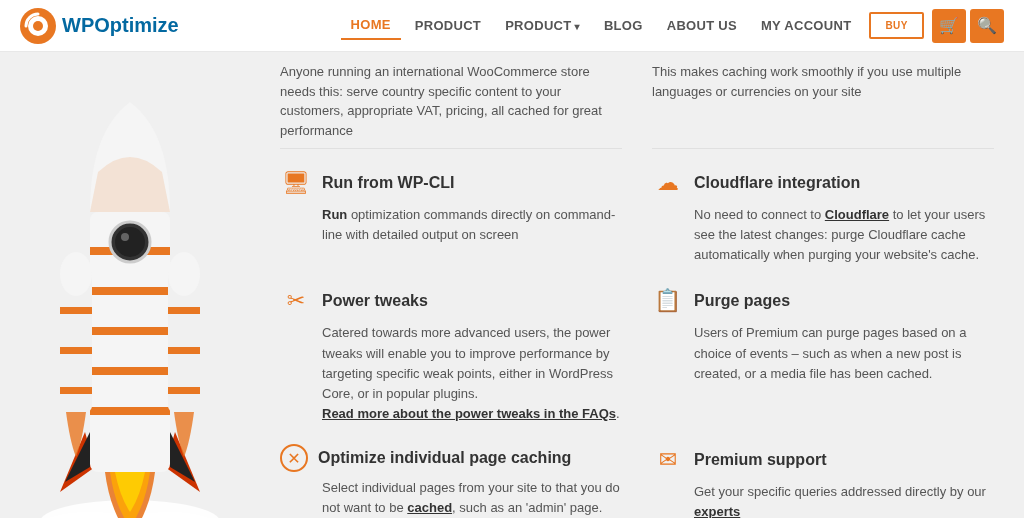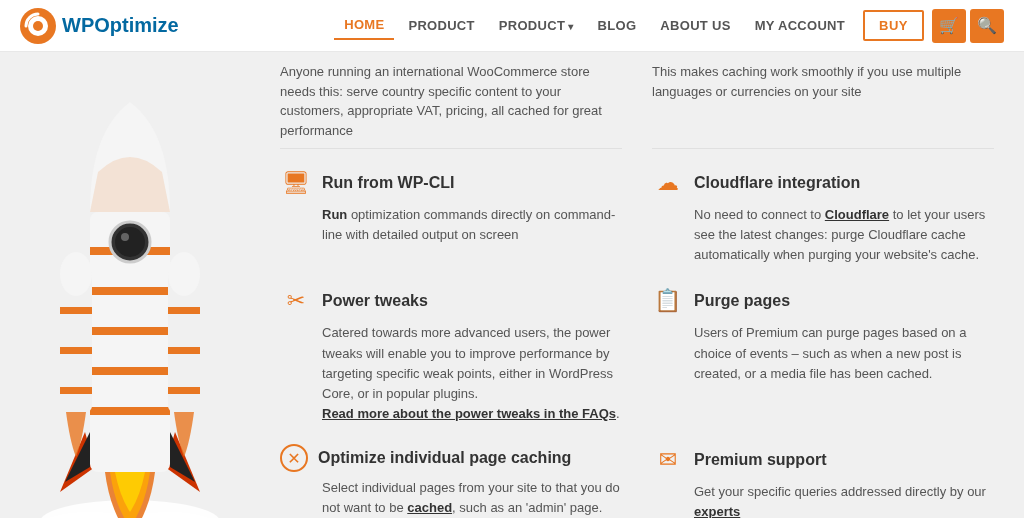--- a/index.html
+++ b/index.html
@@ -60,21 +60,21 @@
       content: ' ▾';
       font-size: 10px;
     }
     .buy-btn {
       margin-left: 8px;
       padding: 6px 14px;
       border: 2px solid #e87722;
       color: #e87722;
       background: #fff;
       font-weight: 700;
-      font-size: 13px;
+      font-size: 10px;
       cursor: pointer;
       border-radius: 2px;
       letter-spacing: 0.5px;
     }
     .cart-search-area {
       display: flex;
       align-items: center;
       gap: 4px;
       margin-left: 8px;
     }

